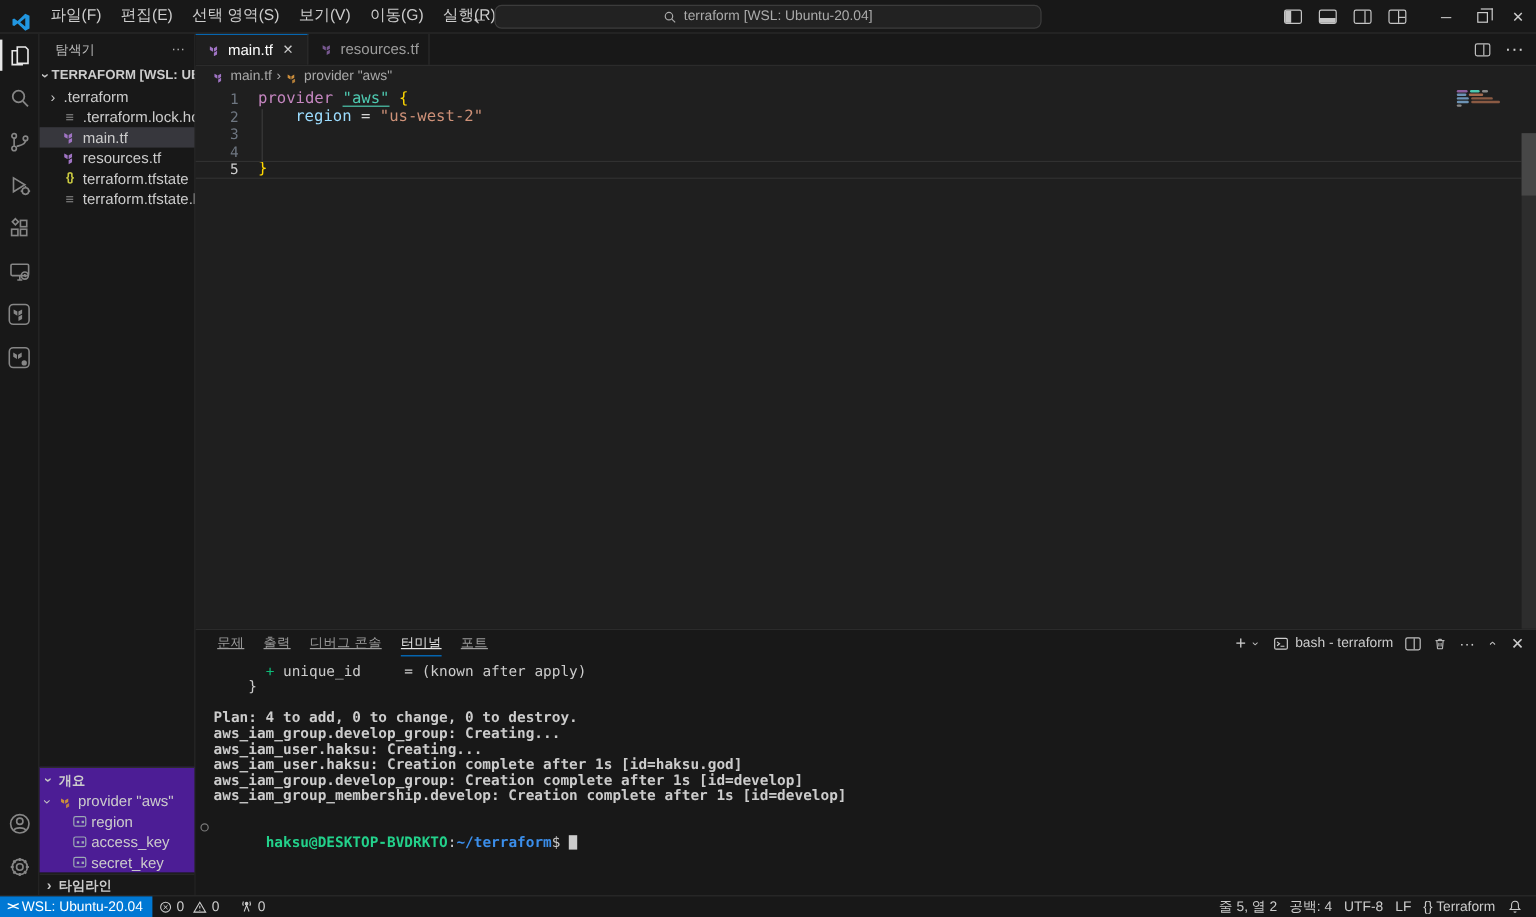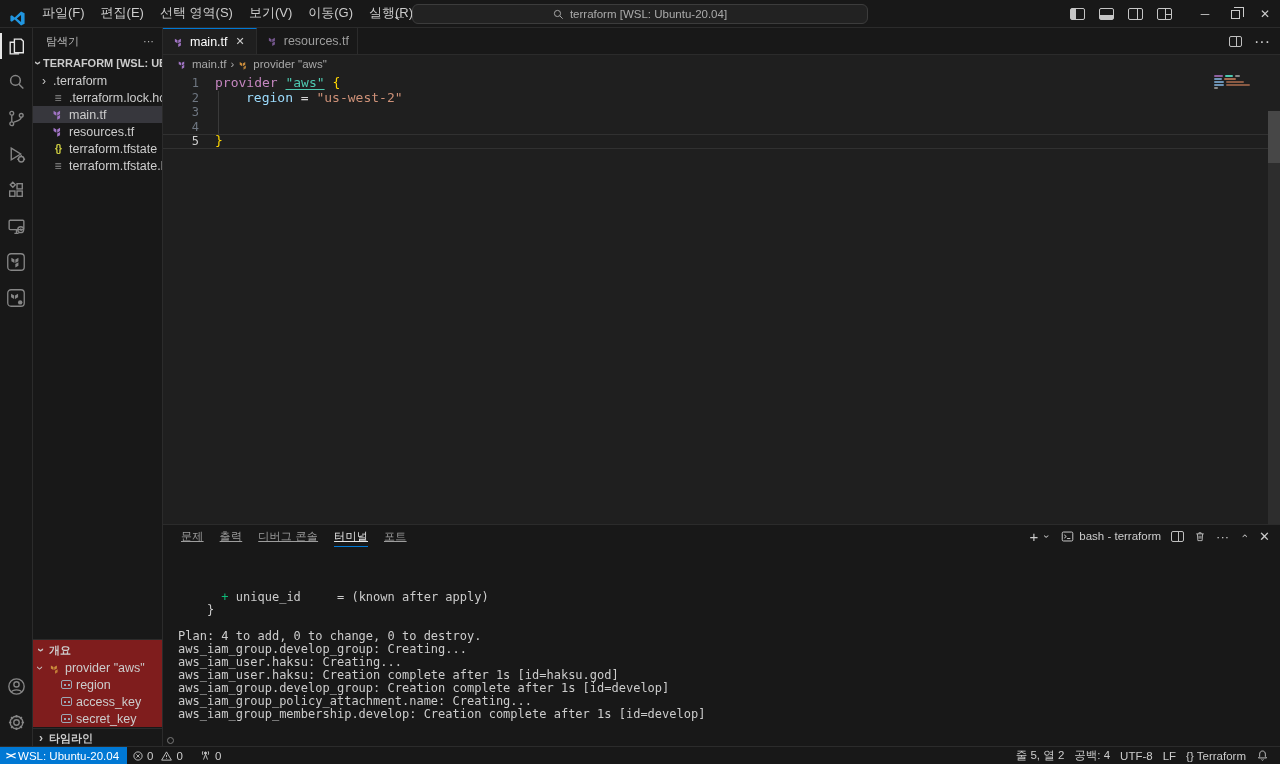--- a/index.html
+++ b/index.html
@@ -45,21 +45,21 @@
     color:#CCCCCC; padding-left:3px; white-space:nowrap; overflow:hidden; }
   .tree-row { height:17px; display:flex; align-items:center; gap:4px; padding-left:18px; color:#CCCCCC;
     white-space:nowrap; overflow:hidden; cursor:pointer; }
   .tree-row.selected { background:#37373D; }
   .tree-row .chev { padding-left:0; margin-left:-12px; }
   .chev { font-size:12px; color:#C5C5C5; display:inline-block; width:10px; text-align:center; }
   .chev.down { transform:rotate(90deg); }
   .ficon { width:14px; text-align:center; font-size:11px; flex:none; }
   .ficon.doc { color:#8E8E8E; font-size:12px; }
   .ficon.json { color:#CBCB41; font-weight:bold; font-size:10px; letter-spacing:-1px; }
-  #outline-section { position:absolute; left:0; right:0; bottom:19px; border-top:1px solid #2B2B2B; padding-top:1px; background:#7f1d1d; }
+  #outline-section { position:absolute; left:0; right:0; bottom:19px; border-top:1px solid #2B2B2B; padding-top:1px; background:#4c1d95; }
   #timeline-section { position:absolute; left:0; right:0; bottom:0; height:18px; border-top:1px solid #2B2B2B; background:#181818; }
   .sym-row { height:17px; display:flex; align-items:center; gap:4px; padding-left:28px; color:#CCCCCC; white-space:nowrap; }
   .field-icon { width:11px; height:9px; border:1px solid #9CA8B5; border-radius:2px; position:relative; flex:none; }
   .field-icon:before { content:""; position:absolute; left:2px; top:3px; width:2px; height:2px; background:#9CA8B5; }
   .field-icon:after { content:""; position:absolute; left:5.5px; top:3px; width:2px; height:2px; background:#9CA8B5; }
 
   
   #editor-area { position:absolute; top:28px; left:163px; right:0; height:496px; background:#1F1F1F; }
   #tabbar { height:27px; background:#181818; display:flex; border-bottom:1px solid #2B2B2B; position:relative; }
   .tab { display:flex; align-items:center; gap:5px; padding:0 8px 0 10px; font-size:12.5px; border-right:1px solid #2B2B2B; cursor:pointer; }
@@ -94,23 +94,23 @@
   
   #panel { position:absolute; top:524px; left:163px; right:0; bottom:18px; background:#181818; border-top:1px solid #2B2B2B; }
   #panel-header { height:22px; display:flex; align-items:center; padding-left:18px; position:relative; }
   .ptab { font-size:11px; color:#9D9D9D; margin-right:16px; height:22px; line-height:22px; cursor:pointer; letter-spacing:.3px;text-decoration:underline; }
   .ptab.active { color:#E7E7E7; border-bottom:1px solid #0078D4; }
   #panel-actions { position:absolute; right:10px; top:0; height:22px; display:flex; align-items:center; gap:10px; color:#CCCCCC; }
   .pa-group { display:flex; align-items:center; gap:3px; }
   .pa-icon { font-size:13px; cursor:pointer; }
   .term-select { display:flex; align-items:center; gap:5px; font-size:11.5px; color:#CCCCCC; }
   #terminal { position:absolute; top:28px; left:0; right:0; bottom:0; font-family:"DejaVu Sans Mono", monospace;
-    font-size:12px; color:#CCCCCC;margin-top:38px; }
+    font-size:12px; color:#CCCCCC; }
   .tline { height:13px; line-height:13px; white-space:pre; padding-left:15px; position:relative; }
-  .tbold { font-weight:normal; }
+  .tbold { font-weight:bold; }
   .tgreen { color:#23D18B; font-weight:bold; }
   .tplus { color:#0DBC79; }
   .tblue { color:#3B8EEA; font-weight:bold; }
   .cursor-block { display:inline-block; width:7px; height:12px; background:#CCCCCC; vertical-align:-2px; }
   .cmd-dec { position:absolute; left:4px; top:3px; width:7px; height:7px; border:1px solid #7A7A7A; border-radius:50%; }
 
   
   #statusbar { position:absolute; left:0; right:0; bottom:0; height:18px; background:#181818; border-top:1px solid #2B2B2B;
     display:flex; align-items:center; font-size:11.5px; color:#CCCCCC; z-index:30; }
   #remote-ind { height:18px; background:#0078D4; color:#FFFFFF; display:flex; align-items:center; gap:4px;
@@ -485,21 +485,20 @@
 
   <div id="terminal">
     <div class="tline"><span>      </span><span class="tplus">+</span><span> unique_id     = (known after apply)</span></div>
     <div class="tline"><span>    }</span></div>
     <div class="tline"></div>
     <div class="tline tbold"><span>Plan: 4 to add, 0 to change, 0 to destroy.</span></div>
     <div class="tline tbold"><span>aws_iam_group.develop_group: Creating...</span></div>
     <div class="tline tbold"><span>aws_iam_user.haksu: Creating...</span></div>
     <div class="tline tbold"><span>aws_iam_user.haksu: Creation complete after 1s [id=haksu.god]</span></div>
     <div class="tline tbold"><span>aws_iam_group.develop_group: Creation complete after 1s [id=develop]</span></div>
-    <div class="tline tbold"><span>aws_iam_group_policy_attachment.name: Creating...</span></div>
     <div class="tline tbold"><span>aws_iam_group_membership.develop: Creation complete after 1s [id=develop]</span></div>
     <div class="tline"></div>
     <div class="tline">
       <span class="cmd-dec"></span><span class="tgreen">haksu@DESKTOP-BVDRKTO</span><span>:</span><span class="tblue">~/terraform</span><span>$ </span><span class="cursor-block"></span>
     </div>
   </div>
 </div>
 
 <div id="statusbar">
   <div id="remote-ind">

